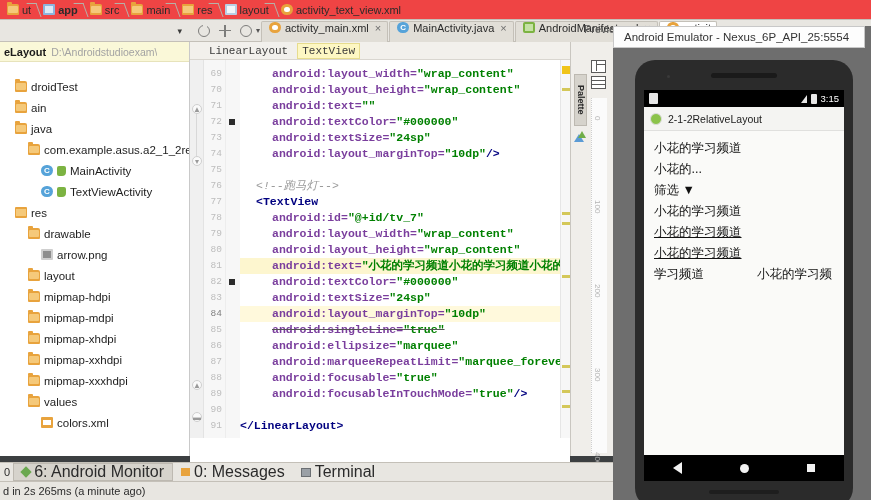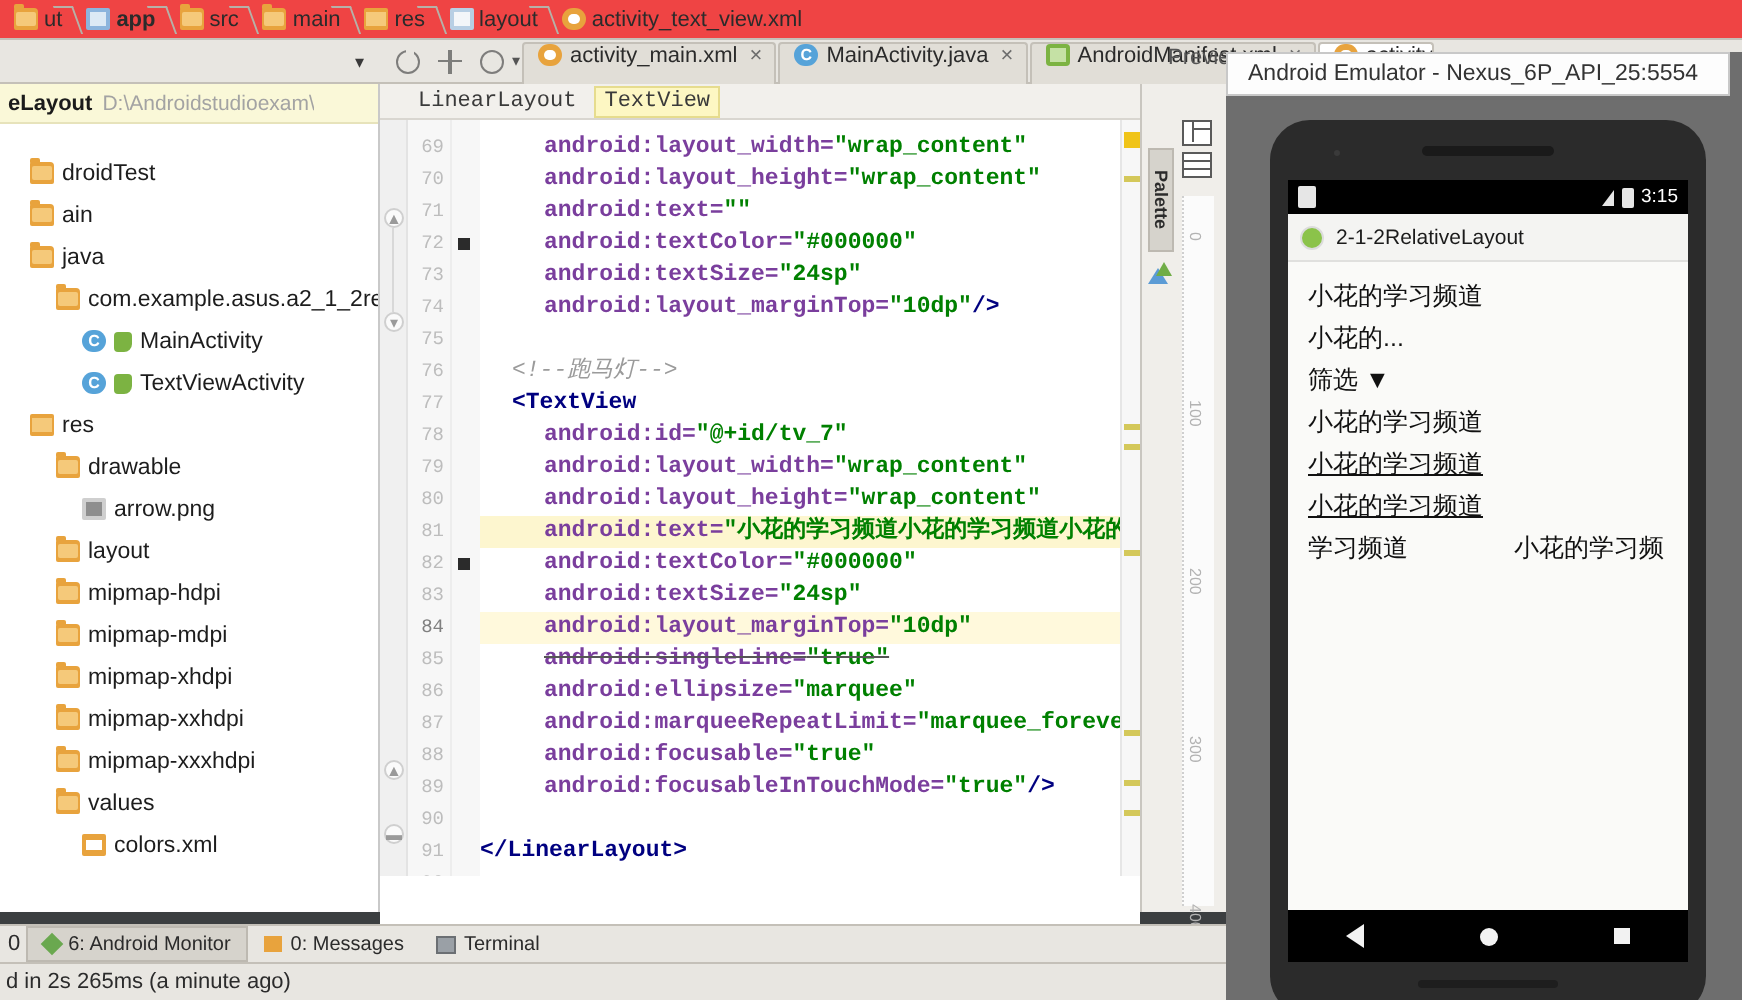--- a/index.html
+++ b/index.html
@@ -168,21 +168,21 @@
   .grid-btn.b2::after { content:""; position:absolute; left:0; top:6.5px; width:13px; height:1.3px; background:#5a5a5a;}
   .ruler { position:absolute; left:20px; top:56px; width:16px; height:355px; background:#fbfbfb; border-left:1px dotted #cfcfcf;}
   .rtick { position:absolute; left:1px; font-size:8px; color:#b3b3b3; writing-mode: vertical-rl; }
 
   
   .tw-bar {
     position:absolute; left:0; top:462px; width:613px; height:19px;
     background:#e8e6e1; border-top:1px solid #c4c0b8;
     display:flex; align-items:center; gap:0px;
   }
-  .tw-btn { height:18px; display:flex; align-items:center; gap:4px; padding:0 8px; font-size:10px; color:#2b2b2b; white-space:nowrap;}
+  .tw-btn { height:18px; display:flex; align-items:center; gap:4px; padding:0 8px; font-size:16px; color:#2b2b2b; white-space:nowrap;}
   .tw-btn.active { background:#d6d3cc; border:1px solid #bdb9b1; }
   .sq-green { width:8px; height:8px; background:#6aa84f; transform:rotate(45deg);}
   .sq-orange { width:9px; height:8px; background:#e8a33d;}
   .sq-term { width:10px; height:9px; background:#9aa0a6; border:1px solid #6b6f73;}
   .tw-lbl0 { font-size:11px; color:#2b2b2b; padding:0 3px 0 4px;}
 
   .statusbar { position:absolute; left:0; top:481px; width:613px; height:19px; background:#e8e6e1; border-top:1px solid #c4c0b8; display:flex; align-items:center; padding-left:3px; font-size:11px; color:#2b2b2b;}
 
   
   .emu { position:absolute; left:613px; top:26px; width:258px; height:474px; background:#6e6e6e; }

